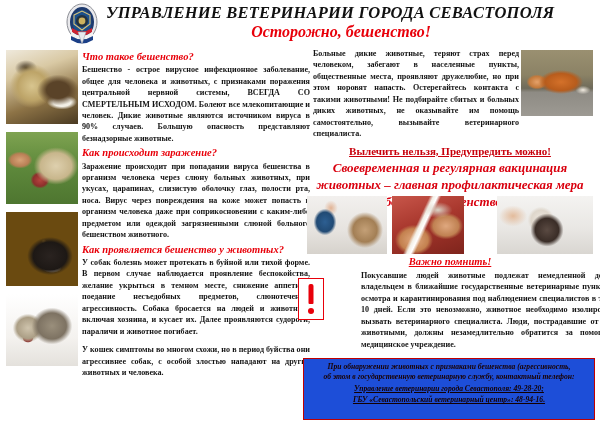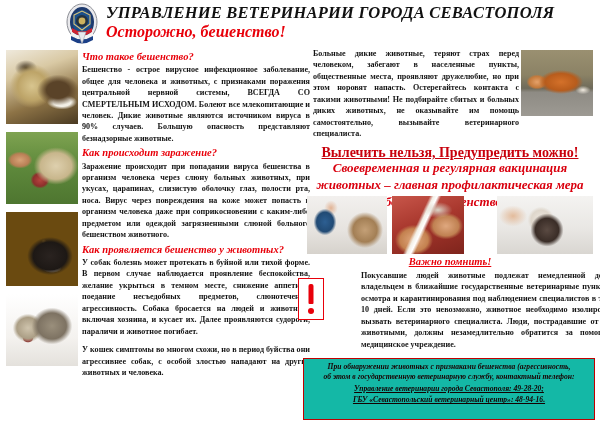--- a/index.html
+++ b/index.html
@@ -24,20 +24,21 @@
     width: 36px; height: 44px;
   }
   .header-title {
     position: absolute; left: 106px; top: 3px; width: 470px;
     font-size: 16.5px; font-weight: bold; font-style: italic;
     color: #111; letter-spacing: 0.2px;
     white-space: nowrap;
   }
   .header-sub {
     position: absolute; left: 106px; top: 23px; width: 470px;
+    text-align: center;
     font-size: 16px; font-weight: bold; font-style: italic;
     color: #e8000a;
   }
 
   
   .photo { position: absolute; overflow: hidden; background: #cfcfcf; }
 
   
   #photo-wolf   { left: 6px;  top: 50px;  width: 72px; height: 74px;
                   background:
@@ -126,21 +127,21 @@
     text-align: justify;
     color: #141414;
     margin: 0 0 2px 0;
     font-weight: bold;
   }
 
   
   .banner-title {
     position: absolute; left: 300px; top: 145px; width: 300px;
     text-align: center;
-    font-size: 14px; font-weight: bold; color: #c8000c;
+    font-size: 11px; font-weight: bold; color: #c8000c;
     text-decoration: underline;
   }
   .banner-sub {
     position: absolute; left: 300px; top: 159px; width: 300px;
     text-align: center;
     font-size: 13px; font-weight: bold; font-style: italic;
     color: #d9000e; line-height: 1.32;
   }
 
   
@@ -168,21 +169,21 @@
   #important-body {
     position: absolute; left: 330px; top: 270px; width: 266px;
     font-size: 8.1px; line-height: 1.42; text-align: justify;
     color: #141414; font-weight: bold; margin-left: 31px;
   }
 
   
   .redbox {
     position: absolute; left: 303px; top: 358px;
     width: 292px; height: 62px;
-    background: #14b8a6;
+    background: #1d4ed8;
     border: 1.5px solid #c00000;
     padding: 3px 5px 12px 5px;
     text-align: center;
   }
   .redbox .line {
     color: #1a0000; font-size: 7.6px; font-weight: bold;
     font-style: italic; line-height: 1.38;
   }
   .redbox .contact {
     color: #140000; font-size: 7.6px; font-weight: bold; font-style: italic;

